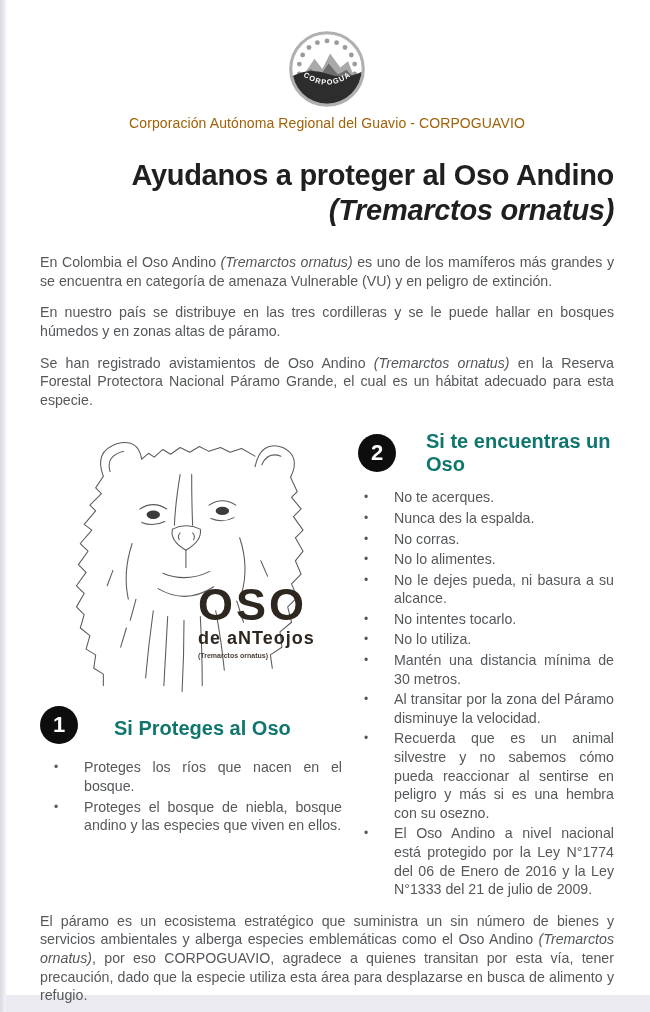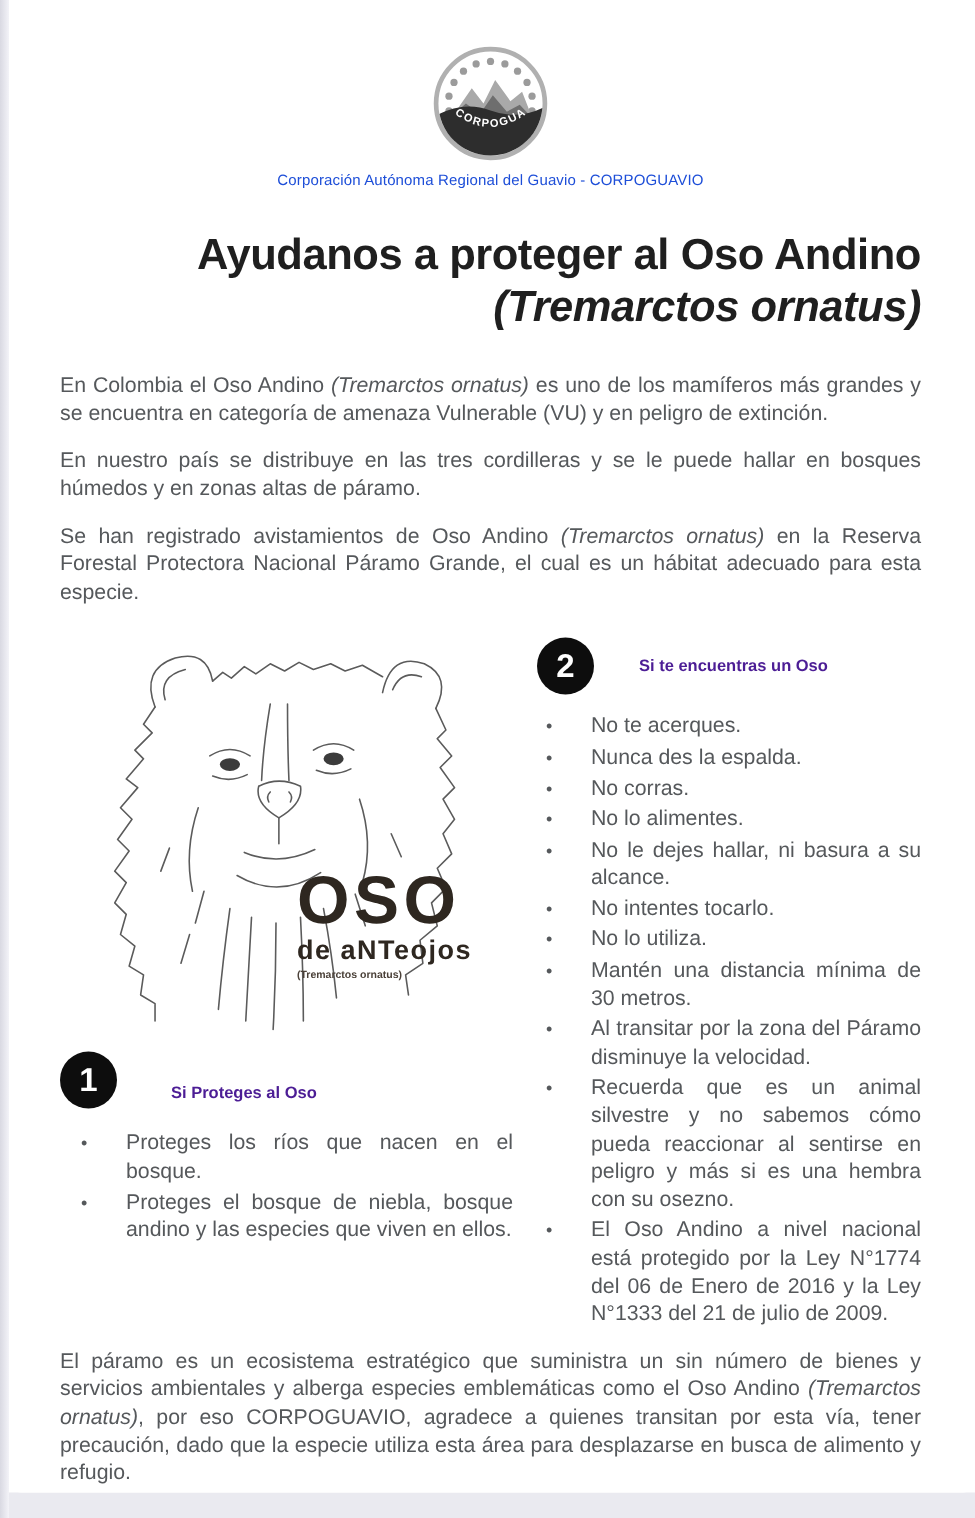--- a/index.html
+++ b/index.html
@@ -24,21 +24,21 @@
     position:absolute; left:6px; top:0; right:0; bottom:17px;
     background:#fff; border-radius:0 0 8px 8px;
     padding:30px 36px 0 34px;
     z-index:4;
   }
   
   .logo-wrap { display:flex; justify-content:center; }
   .logo-wrap svg { width:78px; height:78px; }
   .org-line {
     margin-top:7px; text-align:center;
-    font-size:10px; color:#1d4ed8; letter-spacing:.1px;
+    font-size:14px; color:#a16207; letter-spacing:.1px;
   }
   
   .title {
     margin-top:27px; text-align:right;
     font-size:29px; font-weight:700; color:#1f1f1f;
     line-height:1.21; letter-spacing:-.3px;
   }
   .title .line2 { font-style:italic; }
   
   .para {
@@ -65,21 +65,21 @@
     font-size:7px; font-weight:700; margin-top:3px; color:#4a4038;
   }
   
   .section-head { display:flex; align-items:center; }
   .badge {
     width:38px; height:38px; border-radius:50%;
     background:#0d0d0d; color:#fff;
     display:flex; align-items:center; justify-content:center;
     font-size:22px; font-weight:800; flex:0 0 38px;
   }
-  .section-heading { font-size:11px; font-weight:700; color:#4c1d95; }
+  .section-heading { font-size:20px; font-weight:700; color:#0f766e; }
   .col-right .section-heading { margin-left:30px; }
   .sec1 { margin-top:8px; }
   .sec1 .section-head { align-items:flex-end; }
   .sec1 .section-heading { margin-left:36px; margin-bottom:4px; }
   ul.blist { list-style:none; margin-top:12px; }
   ul.blist li { display:flex; margin-bottom:2px; }
   .bullet {
     flex:0 0 36px; padding-left:6px; font-size:12px; color:#55585b;
     line-height:1.55;
   }
@@ -240,21 +240,21 @@
               <span class="li-text">No corras.</span>
             </li>
 
             <li>
               <span class="bullet">•</span>
               <span class="li-text">No lo alimentes.</span>
             </li>
 
             <li>
               <span class="bullet">•</span>
-              <span class="li-text">No le dejes hallar, ni basura a su alcance.</span>
+              <span class="li-text">No le dejes pueda, ni basura a su alcance.</span>
             </li>
 
             <li>
               <span class="bullet">•</span>
               <span class="li-text">No intentes tocarlo.</span>
             </li>
 
             <li>
               <span class="bullet">•</span>
               <span class="li-text">No lo utiliza.</span>

